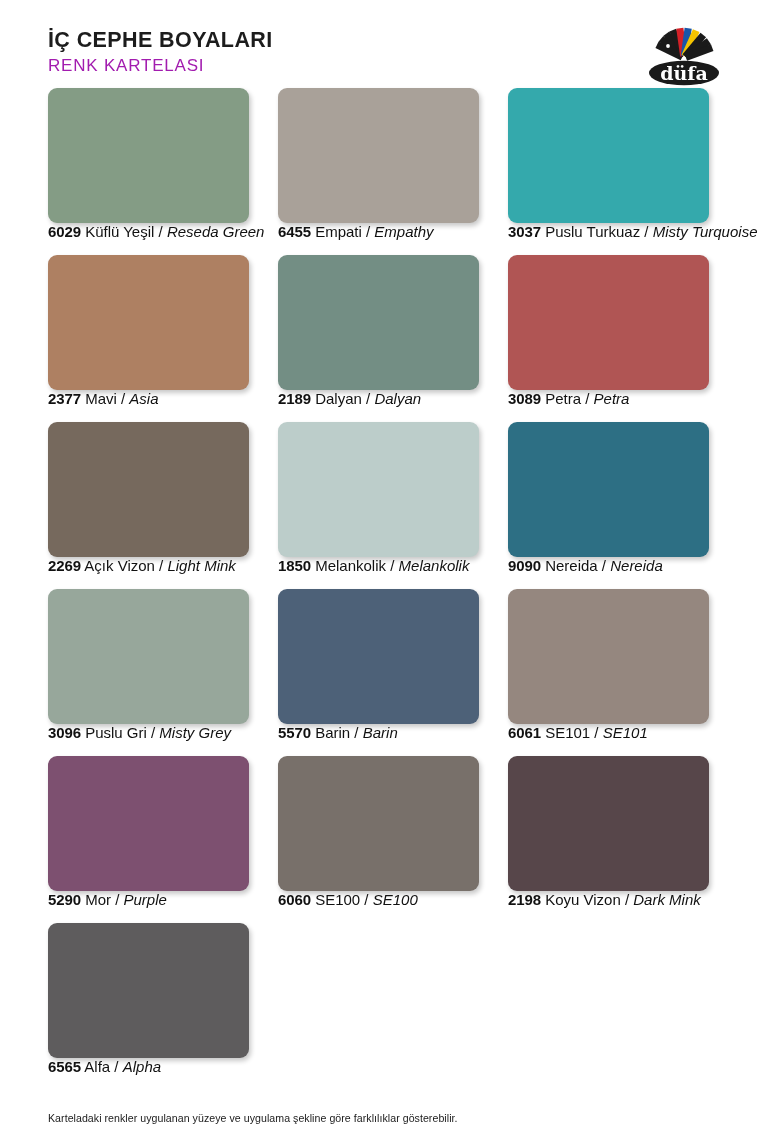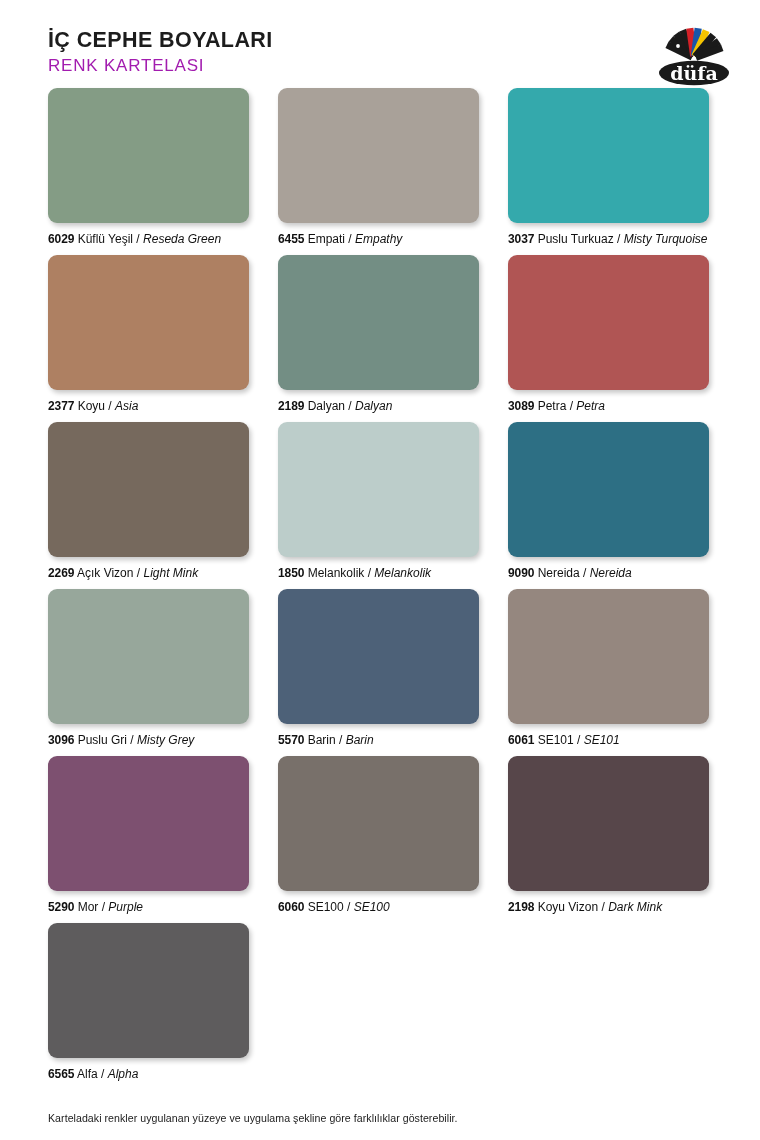--- a/index.html
+++ b/index.html
@@ -22,21 +22,21 @@
     box-sizing: border-box;
     padding: 0;
     position: relative;
   }
 
   
   .header {
     display: flex;
     align-items: flex-start;
     justify-content: space-between;
-    padding: 24px 20px 0 48px;
+    padding: 24px 30px 0 48px;
     height: 76px;
     box-sizing: border-box;
   }
   .titles { padding-top: 4px; }
   .title-main {
     font-size: 21.5px;
     font-weight: bold;
     letter-spacing: 0.4px;
     color: #1c1c1c;
     line-height: 1.18;
@@ -72,22 +72,21 @@
     height: 167px;
     box-sizing: border-box;
   }
   .swatch {
     width: 201px;
     height: 135px;
     border-radius: 9px;
     box-shadow: 2px 3px 5px rgba(0,0,0,0.22);
   }
   .caption {
-    margin-top: 9px;
-    font-size: 12px;
+    font-size: 15px;
     line-height: 1.2;
     color: #111111;
     white-space: nowrap;
   }
   .caption .code {
     font-weight: bold;
     letter-spacing: -0.1px;
   }
   .caption .tr { font-weight: normal; }
   .caption .sep { font-weight: normal; }
@@ -169,21 +168,21 @@
       <div class="cell">
         <div class="swatch" style="background: rgb(169, 161, 153);"></div>
         <div class="caption"><span class="code">6455</span> <span class="tr">Empati</span><span class="sep"> / </span><span class="en">Empathy</span></div>
       </div>
       <div class="cell">
         <div class="swatch" style="background: rgb(52, 169, 172);"></div>
         <div class="caption"><span class="code">3037</span> <span class="tr">Puslu Turkuaz</span><span class="sep"> / </span><span class="en">Misty Turquoise</span></div>
       </div>
       <div class="cell">
         <div class="swatch" style="background: rgb(174, 128, 98);"></div>
-        <div class="caption"><span class="code">2377</span> <span class="tr">Koyu</span><span class="sep"> / </span><span class="en">Asia</span></div>
+        <div class="caption"><span class="code">2377</span> <span class="tr">Mavi</span><span class="sep"> / </span><span class="en">Asia</span></div>
       </div>
       <div class="cell">
         <div class="swatch" style="background: rgb(115, 142, 132);"></div>
         <div class="caption"><span class="code">2189</span> <span class="tr">Dalyan</span><span class="sep"> / </span><span class="en">Dalyan</span></div>
       </div>
       <div class="cell">
         <div class="swatch" style="background: rgb(176, 85, 84);"></div>
         <div class="caption"><span class="code">3089</span> <span class="tr">Petra</span><span class="sep"> / </span><span class="en">Petra</span></div>
       </div>
       <div class="cell">

